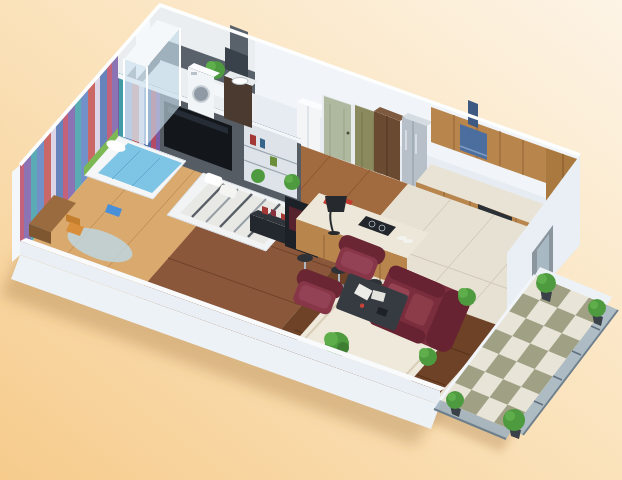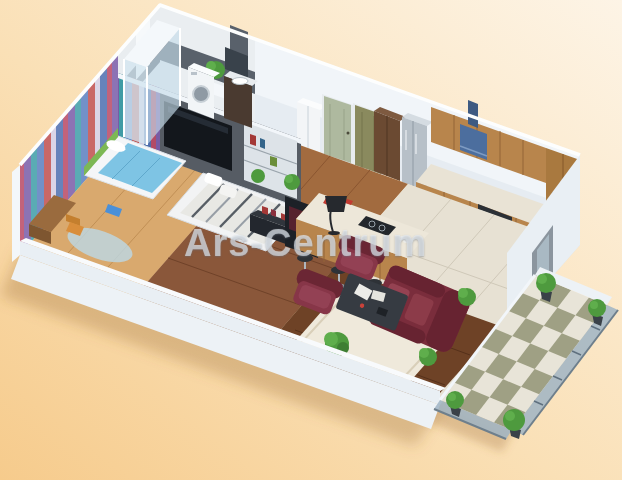--- a/index.html
+++ b/index.html
@@ -406,14 +406,13 @@
         <circle cx="594" cy="305" r="4" fill="#5FAE4C"></circle>
     <polygon points="509,426 521,430 519,439 511,436" fill="#3A4148"></polygon>
     <circle cx="514" cy="420" r="11" fill="#4E9A3E"></circle>
         <circle cx="510" cy="416" r="5" fill="#5FAE4C"></circle>
     <polygon points="450,405 461,409 459,417 452,414" fill="#3A4148"></polygon>
     <circle cx="455" cy="400" r="9" fill="#4E9A3E"></circle>
         <circle cx="452" cy="397" r="4" fill="#5FAE4C"></circle>
   </g>
 </svg>
 
-<div id="watermark">Ars-Centrum</div>
 </div>
 
 </body></html>

